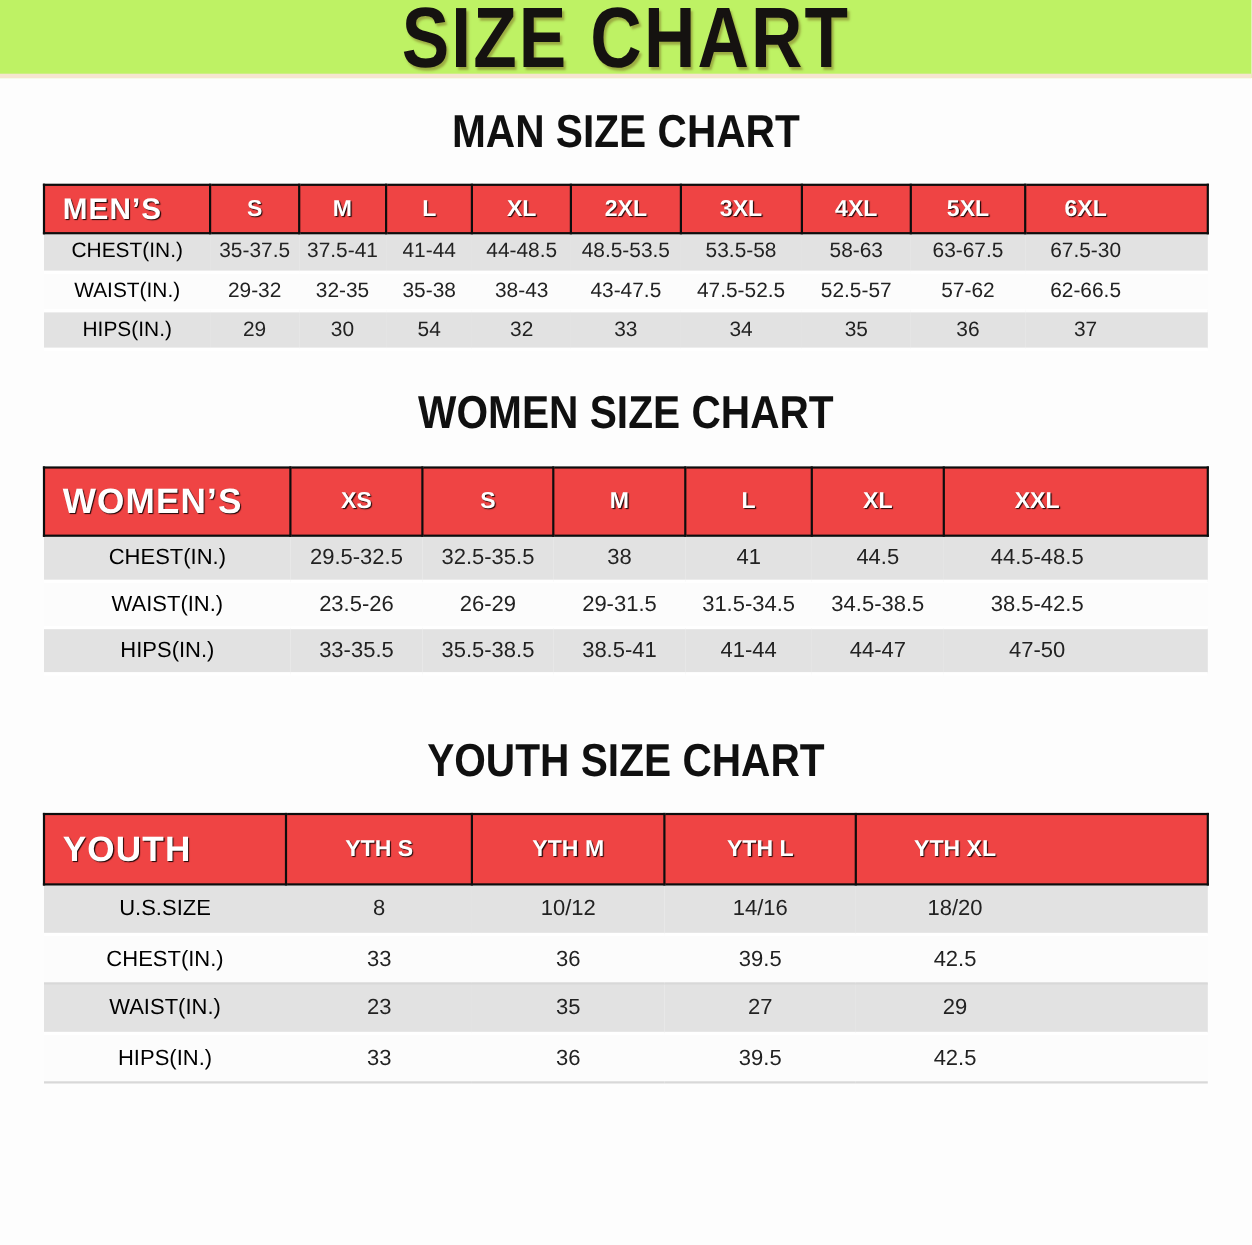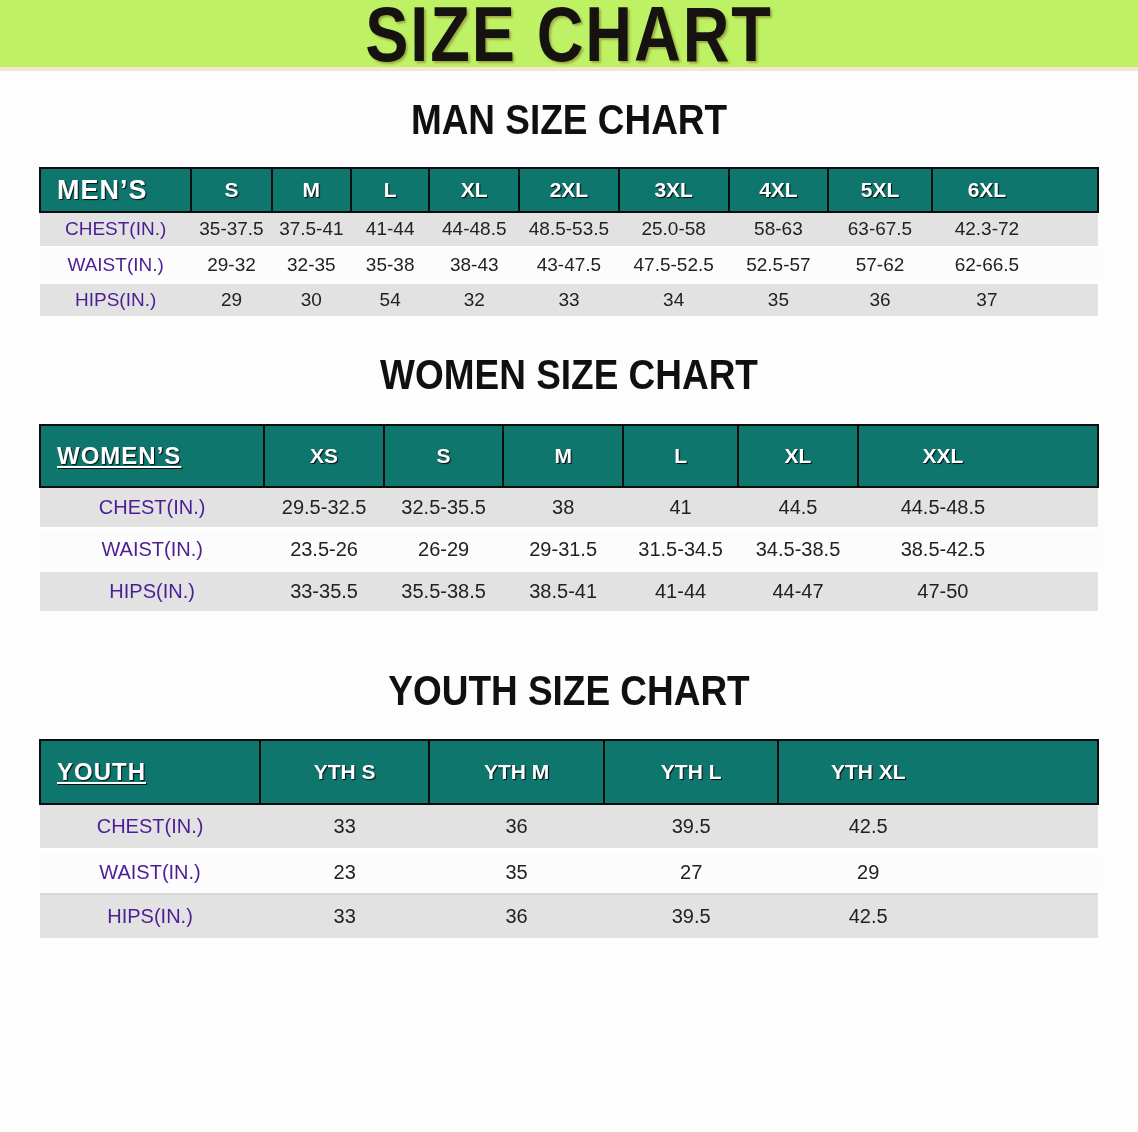--- a/index.html
+++ b/index.html
@@ -36,40 +36,40 @@
   .heading-man   { margin-top:27px; margin-bottom:25px; }
   .heading-women { margin-top:34px; margin-bottom:27px; }
   .heading-youth { margin-top:55px; margin-bottom:26px; }
 
   
   table.size-table {
     width:1060px; margin:0 auto;
     border-collapse:collapse; table-layout:fixed;
   }
   table.size-table thead th {
-    background:#0f766e; color:#ffffff;
+    background:#ef4444; color:#ffffff;
     font-weight:600; font-size:21px; text-align:center;
     text-shadow:1px 1px 1px rgba(0,0,0,0.9);
     border:2px solid #0d0d0d;
   }
   table.size-table thead th.corner {
     text-align:left; padding-left:16px;
     font-size:27px; font-weight:800; letter-spacing:1px;
   }
   table.men   thead th { height:44px; }
   table.women thead th { height:62px; }
   table.youth thead th { height:64px; }
-  table.women thead th.corner, table.youth thead th.corner { font-size:24px;text-decoration:underline; }
+  table.women thead th.corner, table.youth thead th.corner { font-size:32px; }
 
   table.size-table tbody th,
   table.size-table tbody td {
     font-size:20px; text-align:center; font-weight:400;
     color:#222222; border-bottom:3px solid #ffffff;
   }
-  table.size-table tbody th { color:#4c1d95; }
+  table.size-table tbody th { color:#000000; }
   table.men   tbody th, table.men   tbody td { height:35px; font-size:19px; }
   table.women tbody th, table.women tbody td { height:42px; }
   table.youth tbody th, table.youth tbody td { height:45px; }
   table.size-table tbody tr:nth-child(odd)  { background:#e2e2e2; }
   table.size-table tbody tr:nth-child(even) { background:#fcfcfc; }
   table.youth tbody tr:nth-child(even) td,
   table.youth tbody tr:nth-child(even) th { border-bottom:2px solid #d8d8d8; }
 
   
   table.men   th:last-child,  table.men   td:last-child  { padding-right:56px; }
@@ -122,24 +122,24 @@
           </tr>
         </thead>
         <tbody>
           <tr>
             <th>CHEST(IN.)</th>
             <td>35-37.5</td>
             <td>37.5-41</td>
             <td>41-44</td>
             <td>44-48.5</td>
             <td>48.5-53.5</td>
-            <td>25.0-58</td>
+            <td>53.5-58</td>
             <td>58-63</td>
             <td>63-67.5</td>
-            <td>42.3-72</td>
+            <td>67.5-30</td>
           </tr>
           <tr>
             <th>WAIST(IN.)</th>
             <td>29-32</td>
             <td>32-35</td>
             <td>35-38</td>
             <td>38-43</td>
             <td>43-47.5</td>
             <td>47.5-52.5</td>
             <td>52.5-57</td>
@@ -231,20 +231,27 @@
           <tr>
             <th class="corner">YOUTH</th>
             <th>YTH S</th>
             <th>YTH M</th>
             <th>YTH L</th>
             <th>YTH XL</th>
           </tr>
         </thead>
         <tbody>
           <tr>
+            <th>U.S.SIZE</th>
+            <td>8</td>
+            <td>10/12</td>
+            <td>14/16</td>
+            <td>18/20</td>
+          </tr>
+          <tr>
             <th>CHEST(IN.)</th>
             <td>33</td>
             <td>36</td>
             <td>39.5</td>
             <td>42.5</td>
           </tr>
           <tr>
             <th>WAIST(IN.)</th>
             <td>23</td>
             <td>35</td>

